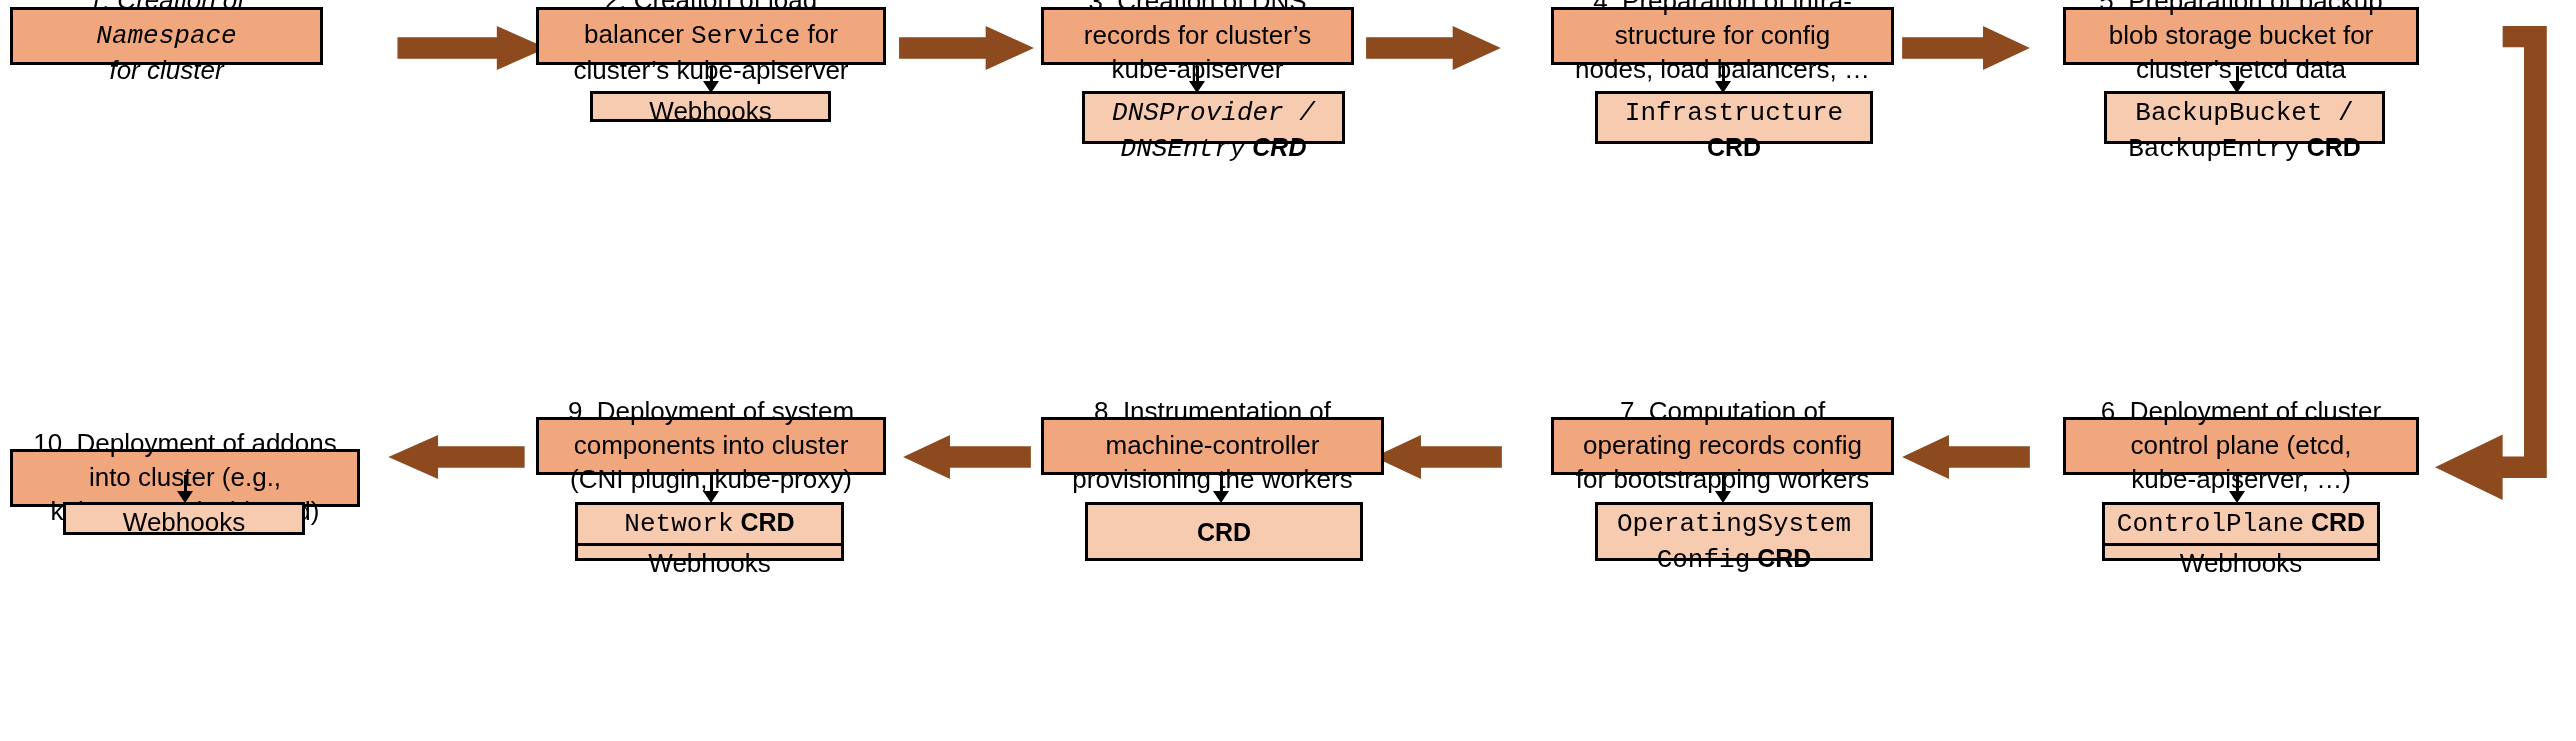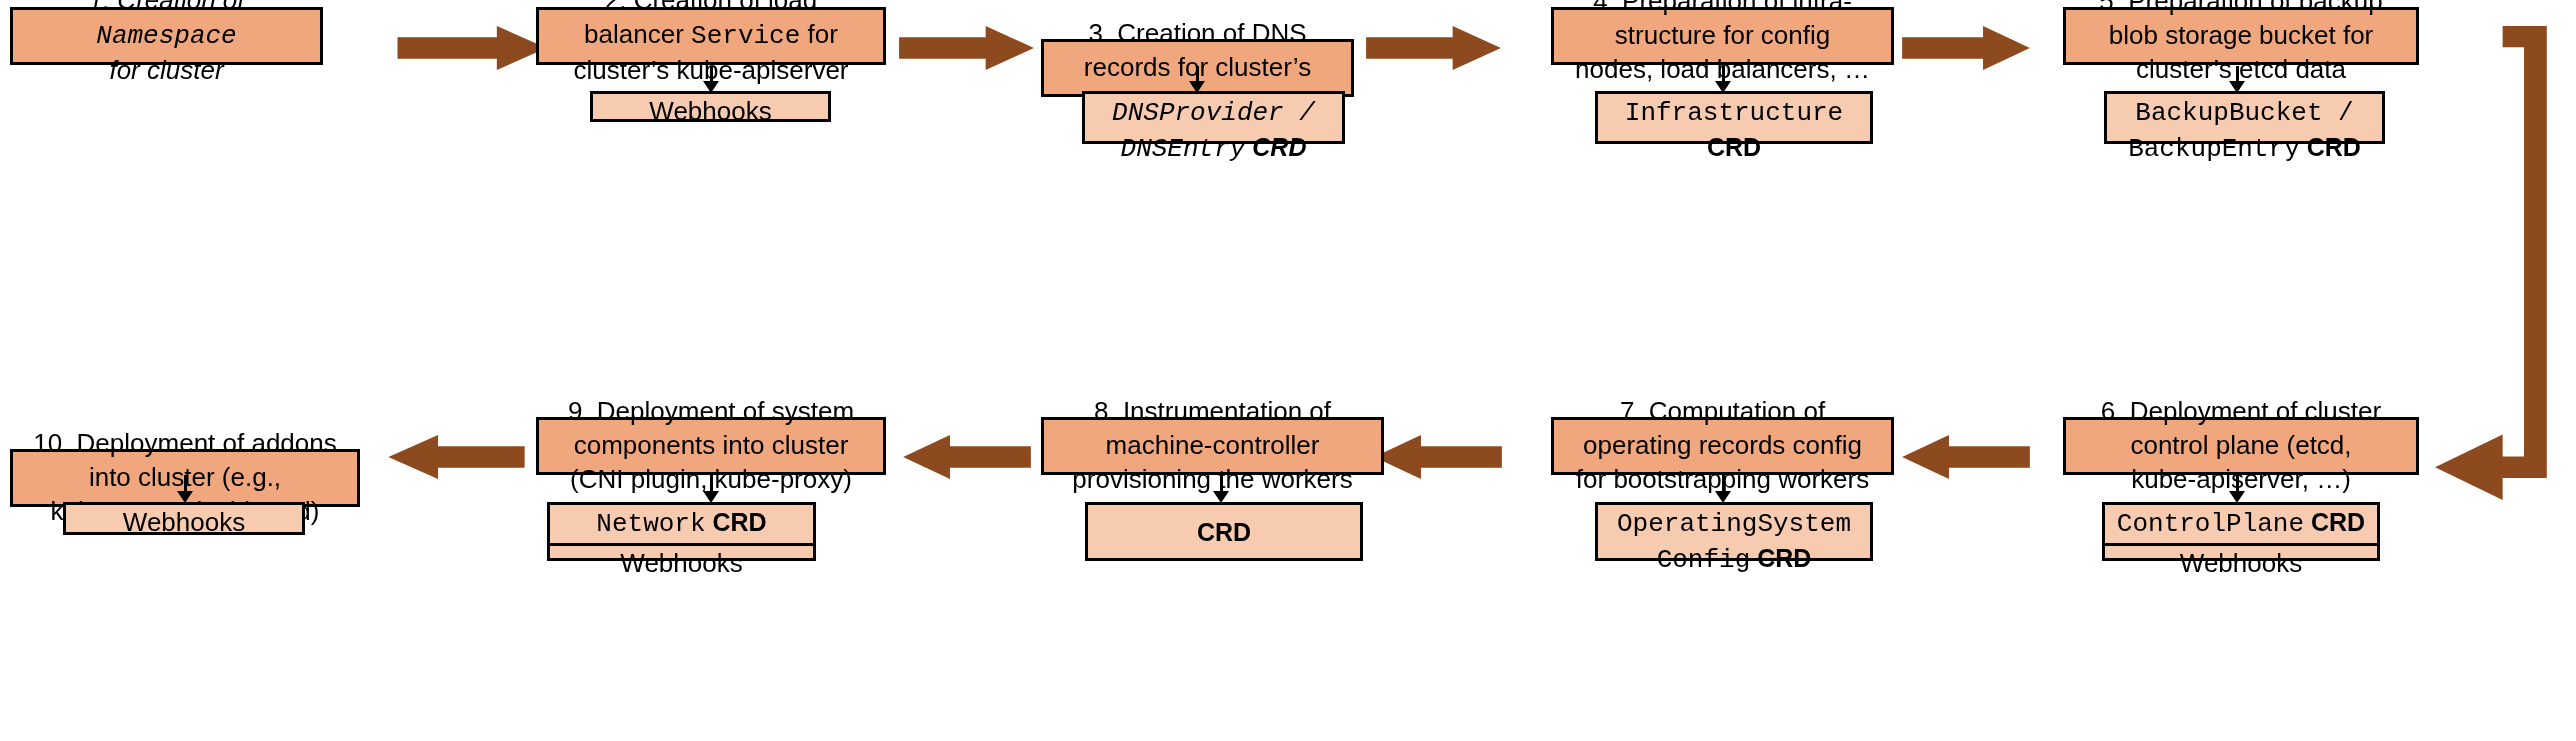--- a/index.html
+++ b/index.html
@@ -107,21 +107,21 @@
         </span>
     </span>
   </div>
 
   <div class="fatarrow" style="left:899px;top:26px;width:135px;height:44px;">
     <svg width="135" height="44" viewBox="0 0 190 62">
       <polygon points="0,16 122,16 122,0 190,31 122,62 122,46 0,46" fill="#8C4A1E"></polygon>
     </svg>
   </div>
 
-  <div class="step" style="left:1041px;top:7.1px;width:313px;height:58px;margin-top:32px;">
+  <div class="step" style="left:1041px;top:7.1px;width:313px;height:58px;">
     <span class="txt">
         <span class="ln">3. Creation of DNS</span>
         <span class="ln">records for cluster’s</span>
         <span class="ln">kube-apiserver</span>
       </span>
   </div>
   <div class="connector" style="left:1196px;top:66px;height:27px;">
     <span class="stem" style="height:17px;"></span>
     <span class="head" style="top:15px;"></span>
   </div>
@@ -277,21 +277,21 @@
     <span class="txt">
         <span class="ln">9. Deployment of system</span>
         <span class="ln">components into cluster</span>
         <span class="ln">(CNI plugin, kube-proxy)</span>
       </span>
   </div>
   <div class="connector" style="left:710px;top:475px;height:28.5px;">
     <span class="stem" style="height:18.5px;"></span>
     <span class="head" style="top:16.4px;"></span>
   </div>
-  <div class="artifact" style="left:547px;top:502px;width:269px;height:59px;">
+  <div class="artifact" style="left:575px;top:502px;width:269px;height:59px;">
     <span class="cell">
       <span class="inner">
           <span class="ln"><span class="mono">Network</span><span class="crd"> CRD</span></span>
         </span>
     </span>
     <span class="cell sep">
       <span class="inner">
           <span class="ln"><span class="wh">Webhooks</span></span>
         </span>
     </span>

